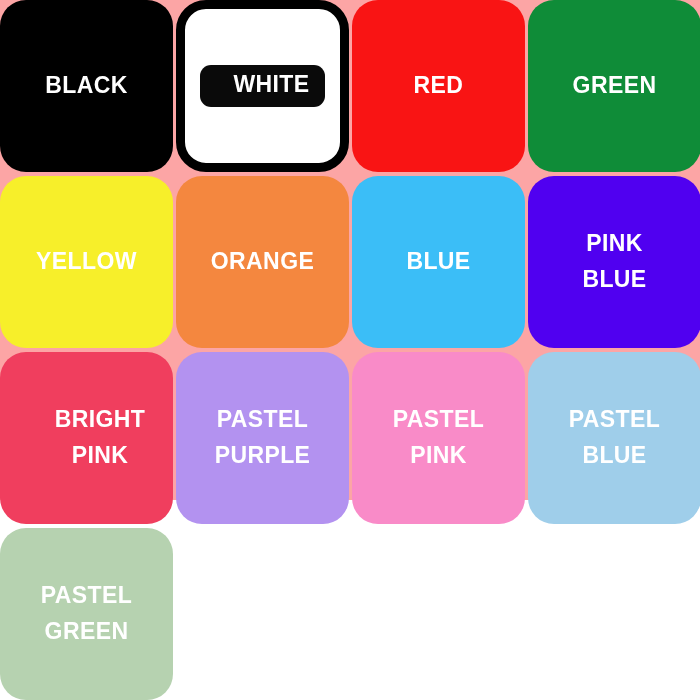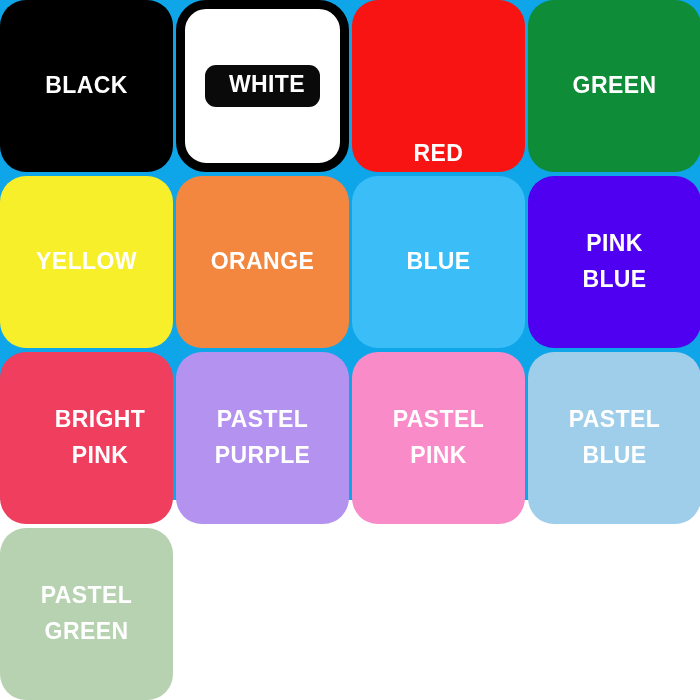--- a/index.html
+++ b/index.html
@@ -18,21 +18,21 @@
   #swatch-grid {
     position: relative;
     width: 700px;
     height: 500px;
     display: grid;
     grid-template-columns: repeat(4, 173px);
     grid-template-rows: repeat(4, 172px);
     column-gap: 3px;
     row-gap: 4px;
     box-sizing: border-box;
-    background: #0ea5e9;
+    background: #fca5a5;
   }
 
   .swatch {
     position: relative;
     border-radius: 26px;
     display: flex;
     align-items: center;
     justify-content: center;
     box-sizing: border-box;
     overflow: hidden;
@@ -50,40 +50,40 @@
     user-select: none;
   }
 
   
   .swatch.outlined {
     border: 9px solid #000000;
     border-radius: 30px;
   }
   .swatch.pill-label .swatch-label {
     border-radius: 11px;
-    padding: 7px 15px 9px 24px;
+    padding: 7px 15px 9px 33px;
     line-height: 1.1;
   }
 
   .swatch.empty {
     background: transparent;
     border-radius: 0;
   }
 </style>
 </head>
 <body>
 
 <div id="swatch-grid">
     <div class="swatch" style="background: rgb(0, 0, 0);">
       <span class="swatch-label" style="color: rgb(255, 255, 255);">BLACK</span>
     </div>
     <div class="swatch outlined pill-label" style="background: rgb(255, 255, 255); border-color: rgb(0, 0, 0);">
       <span class="swatch-label" style="color: rgb(255, 255, 255); background: rgb(10, 10, 10);">WHITE</span>
     </div>
-    <div class="swatch" style="background: rgb(249, 20, 20); align-items: flex-end;">
+    <div class="swatch" style="background: rgb(249, 20, 20);">
       <span class="swatch-label" style="color: rgb(255, 255, 255);">RED</span>
     </div>
     <div class="swatch" style="background: rgb(15, 140, 56);">
       <span class="swatch-label" style="color: rgb(255, 255, 255);">GREEN</span>
     </div>
     <div class="swatch" style="background: rgb(247, 239, 42); justify-content: center;">
       <span class="swatch-label" style="color: rgb(255, 255, 255);">YELLOW</span>
     </div>
     <div class="swatch" style="background: rgb(244, 135, 63);">
       <span class="swatch-label" style="color: rgb(255, 255, 255);">ORANGE</span>

